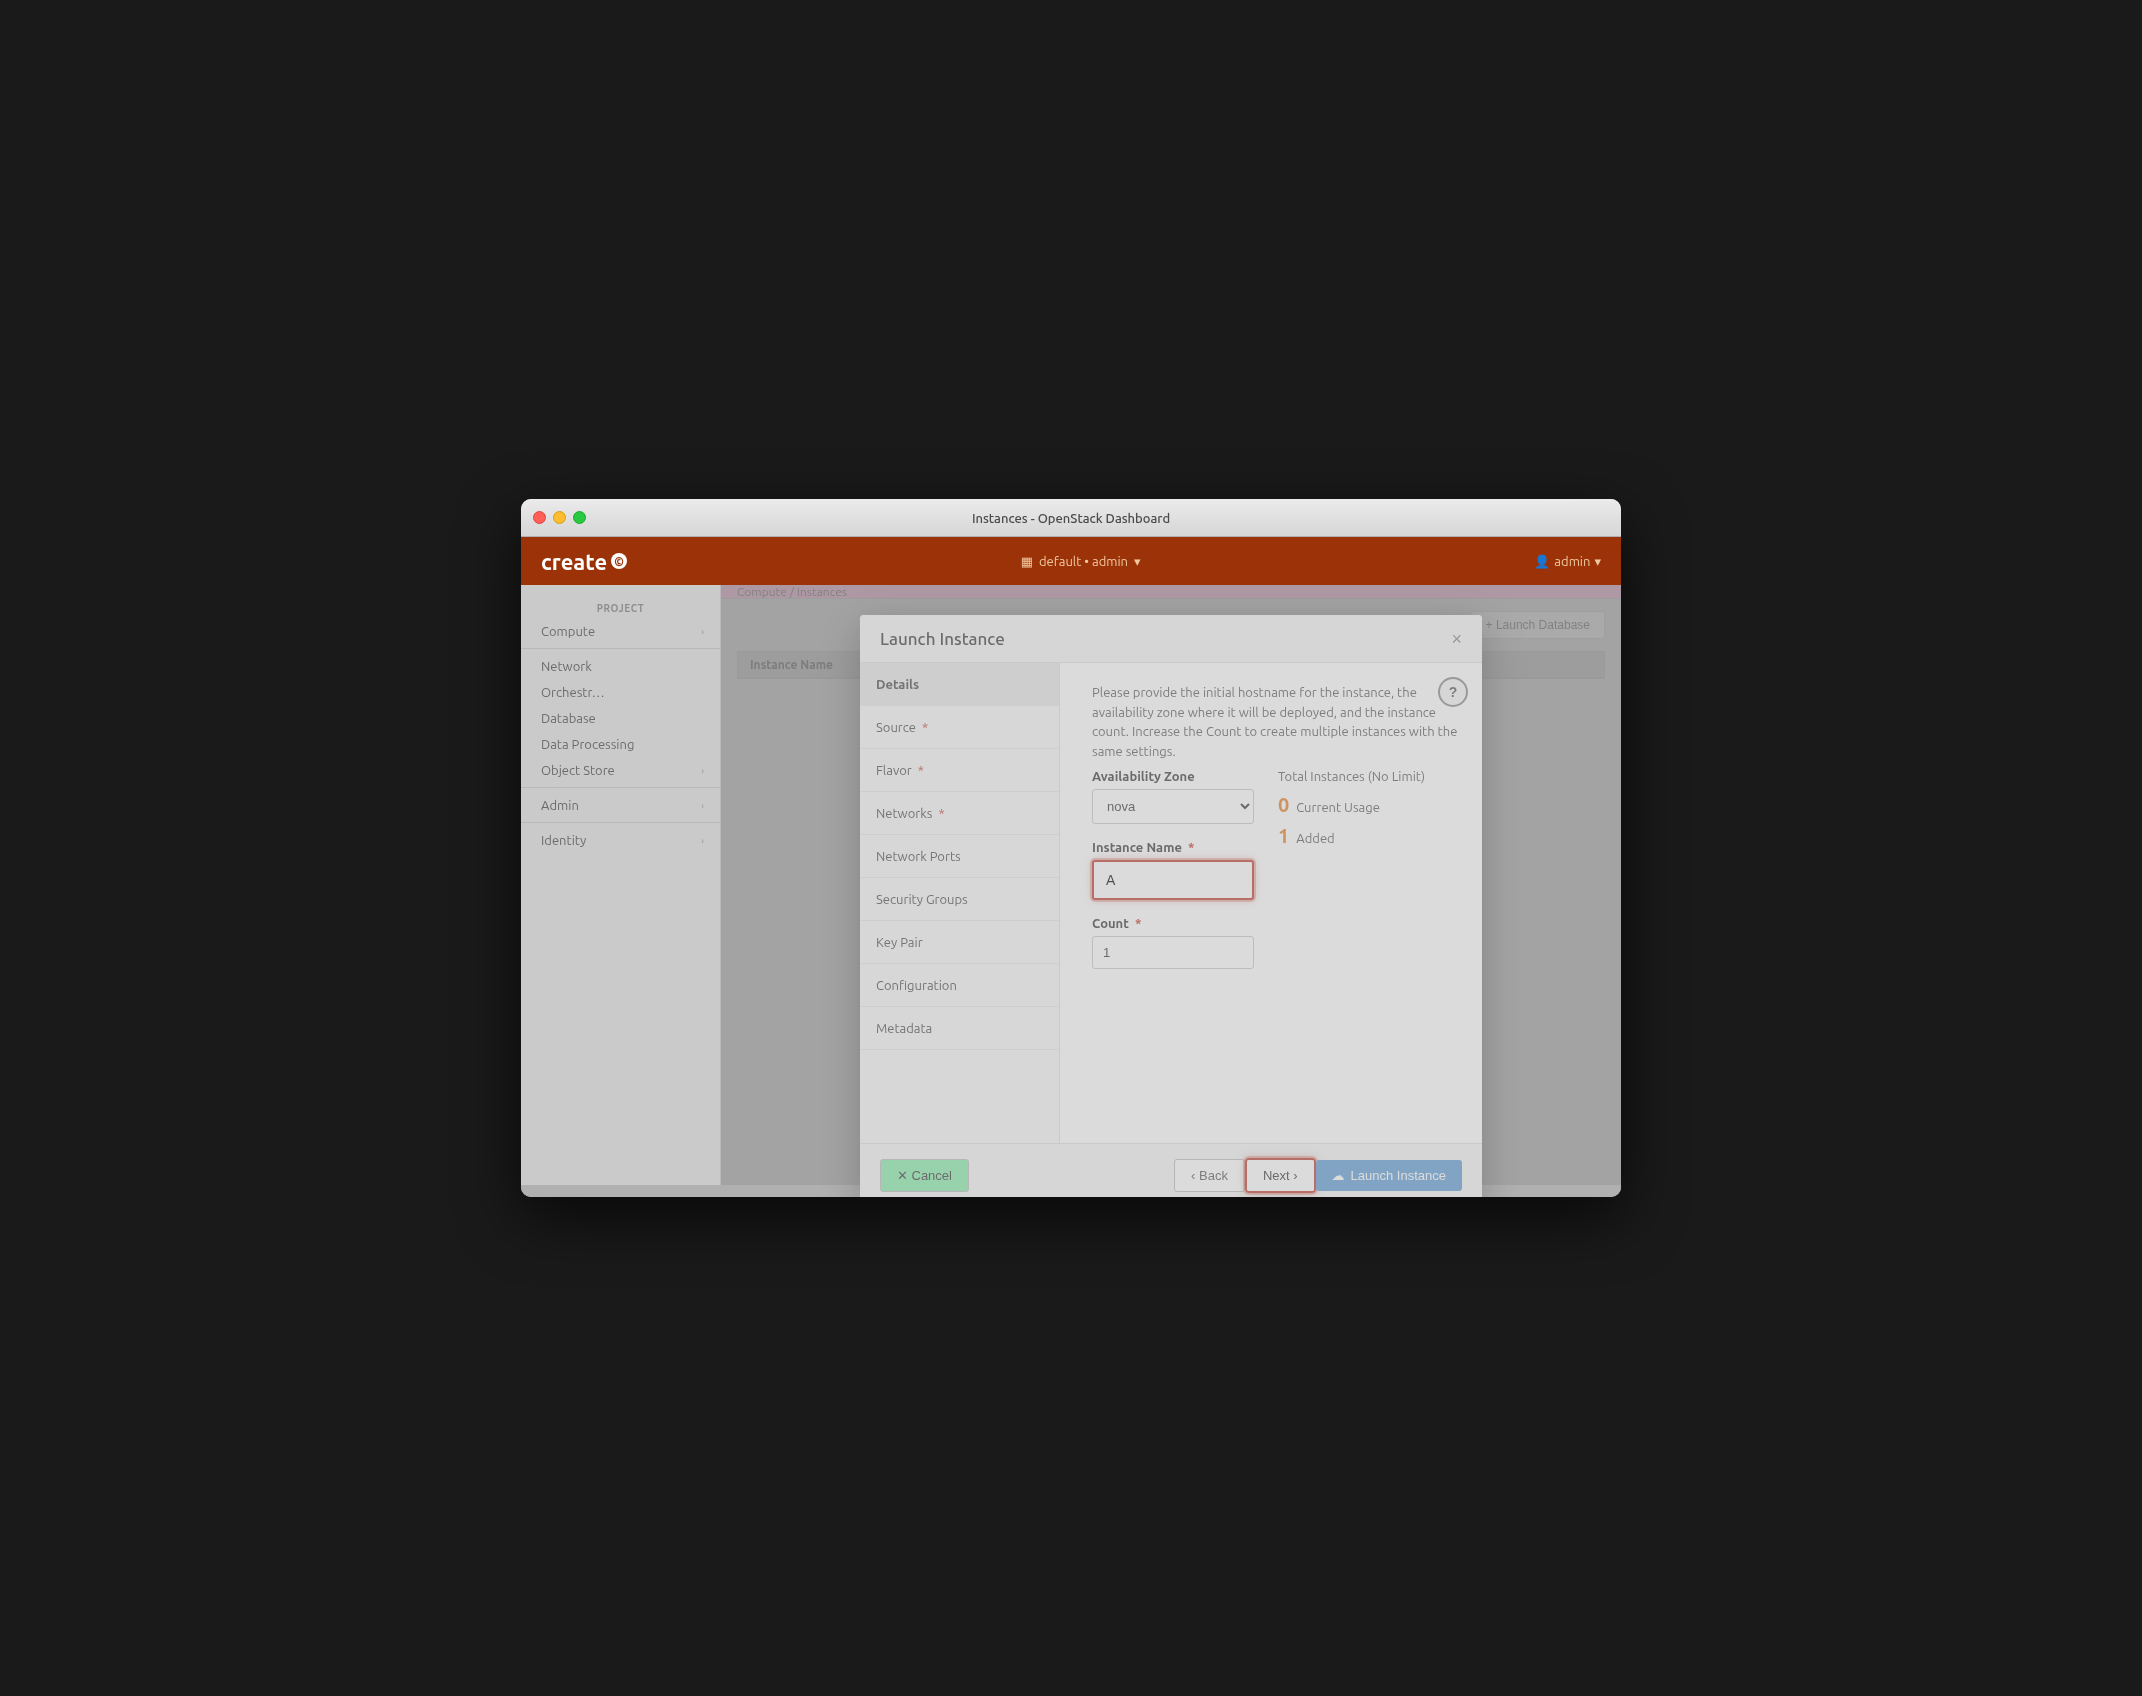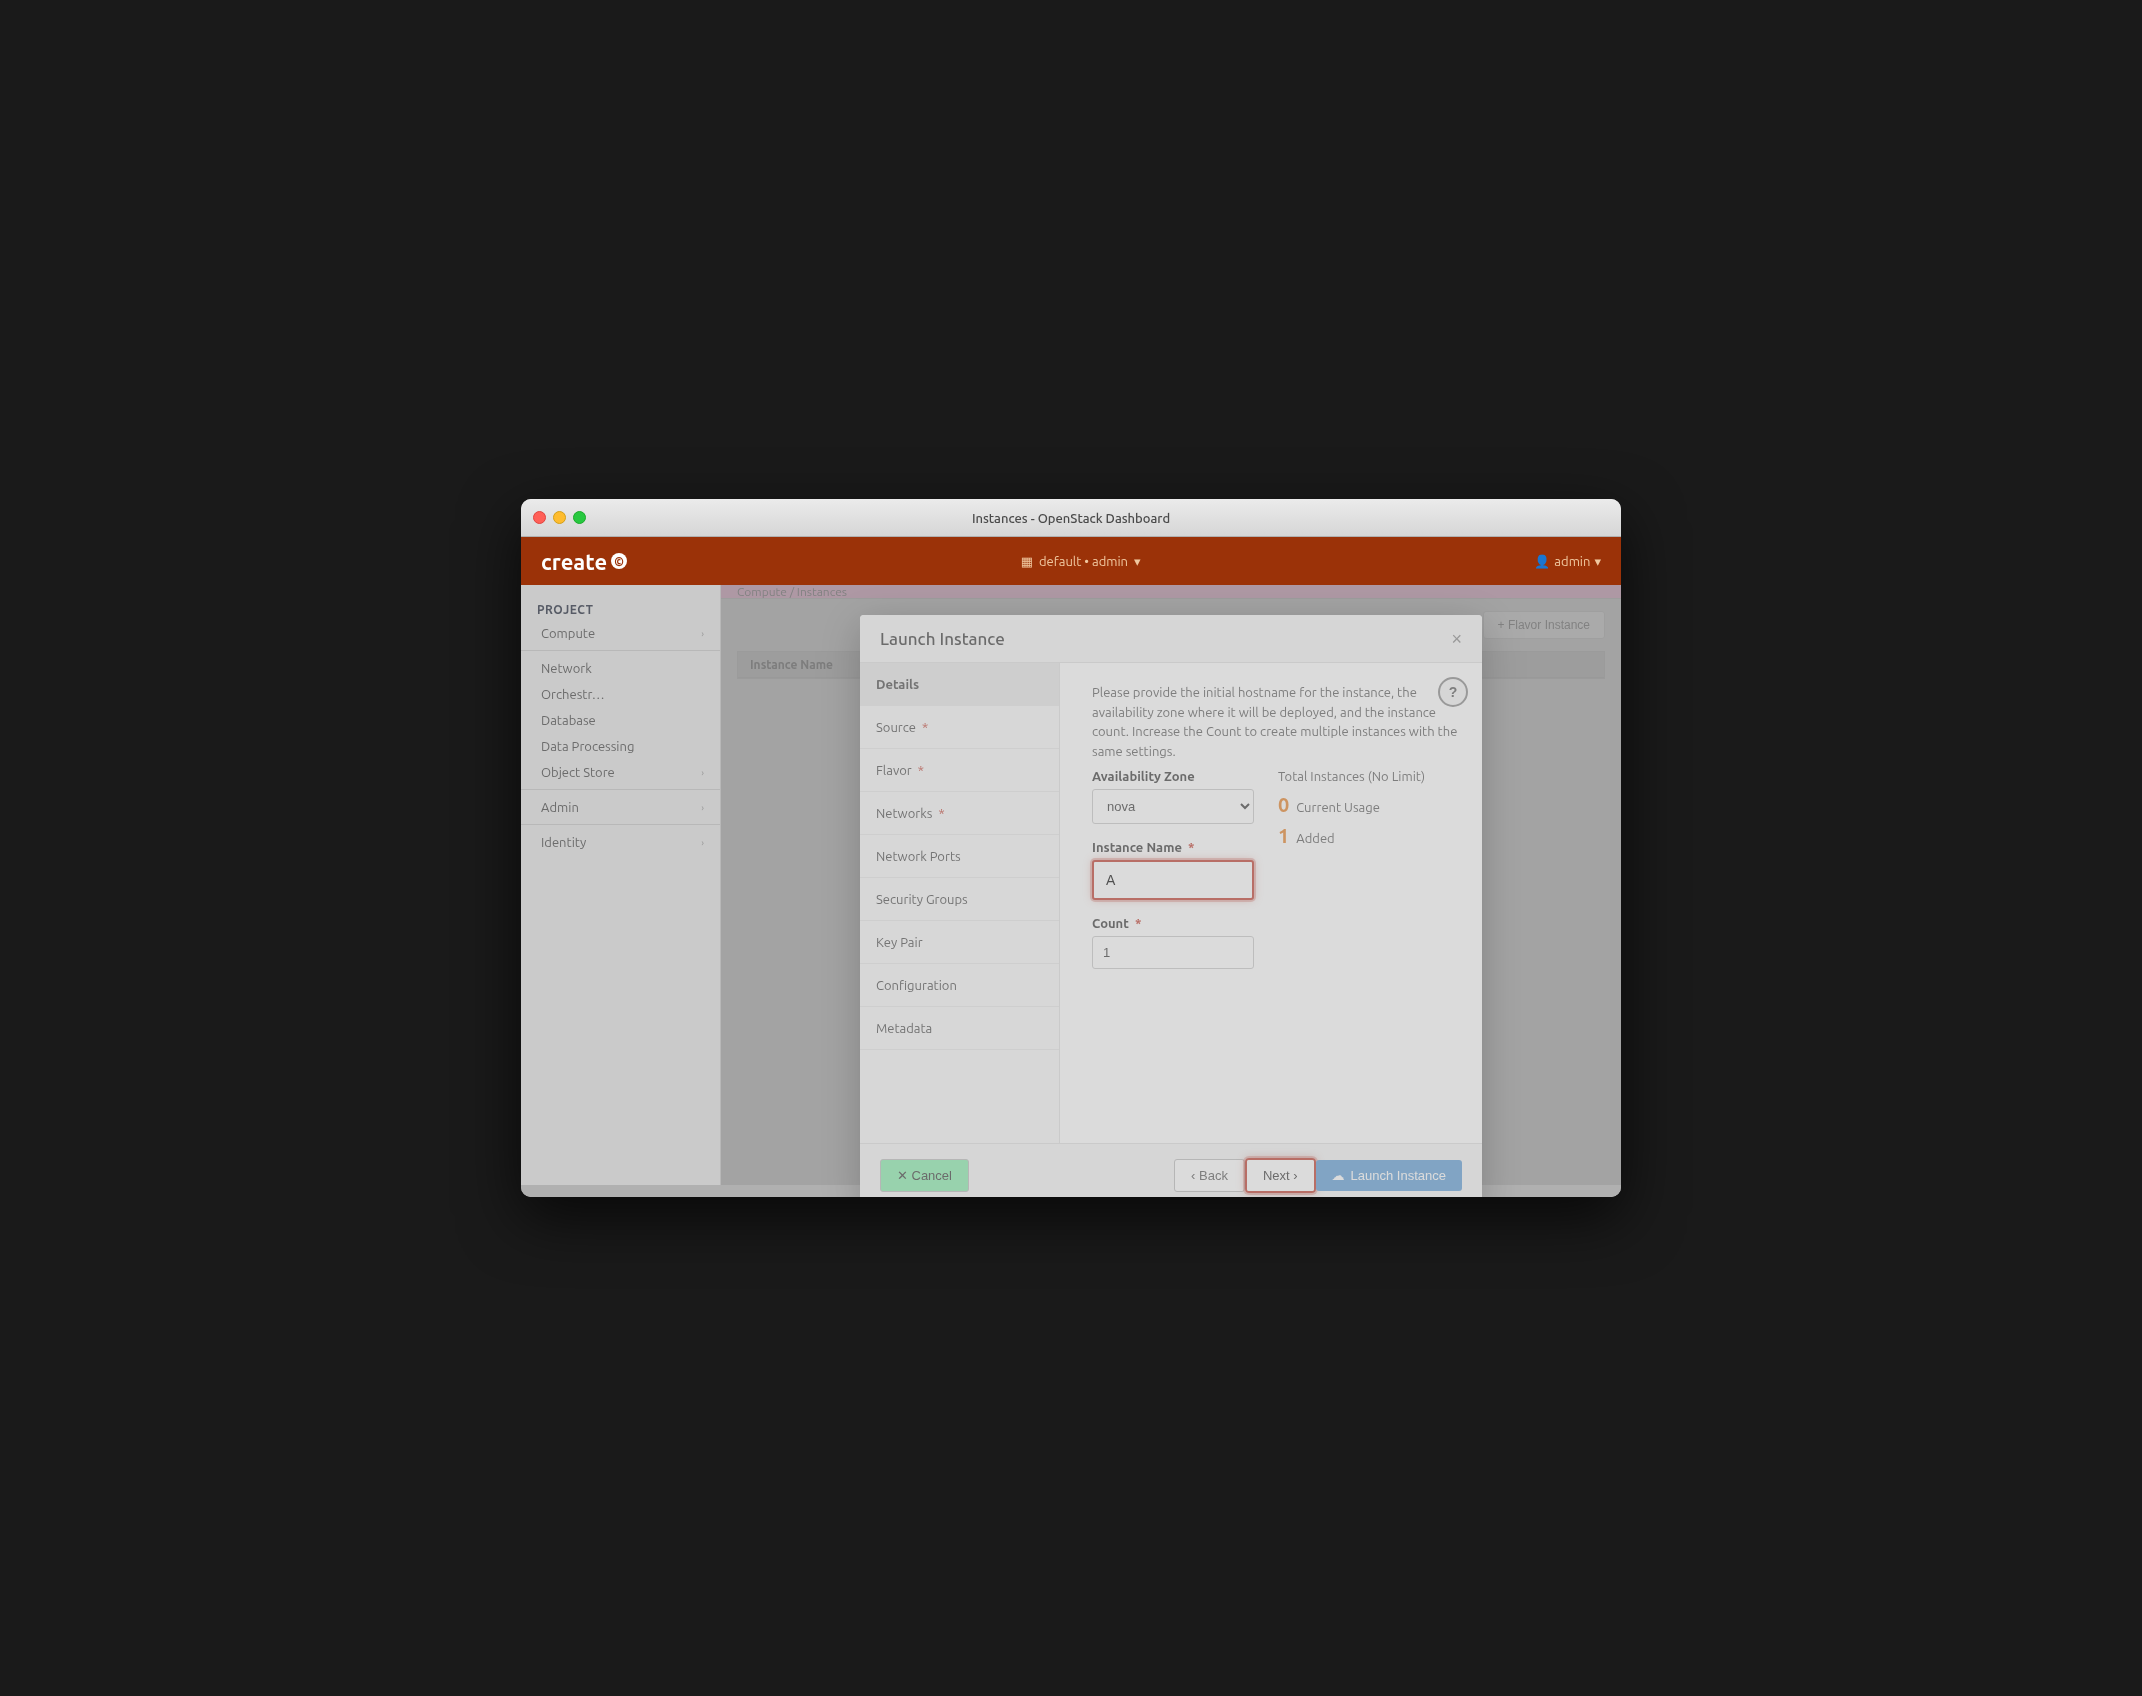--- a/index.html
+++ b/index.html
@@ -111,25 +111,26 @@
 
     
     .sidebar {
       width: 200px;
       background: #e0e0e0;
       border-right: 1px solid #c0c0c0;
       padding: 10px 0;
     }
     .sidebar-section {
       padding: 8px 16px 4px;
-      font-size: 12px;
+      font-size: 10px;
       font-weight: 700;
-      color: #0f172a;
+      color: #737373;
       text-transform: uppercase;
       letter-spacing: 0.5px;
+      text-align: center;
     }
     .sidebar-item {
       padding: 6px 16px 6px 20px;
       font-size: 13px;
       color: #333;
       cursor: pointer;
       display: flex;
       align-items: center;
       justify-content: space-between;
     }
@@ -513,21 +514,21 @@
           <span>Identity</span>
           <span class="sidebar-chevron">›</span>
         </div>
       </div>
 
       <div class="main-area">
         <div class="breadcrumb-bar">
           <span>Compute / Instances</span>
         </div>
         <div class="instances-header">
-          <button class="btn-launch-bg">+ Flavor Instance</button>
+          <button class="btn-launch-bg">+ Launch Database</button>
         </div>
         <div class="table-placeholder">
           <div class="table-header">
             <span>Instance Name</span>
             <span>Actions</span>
           </div>
         </div>
 
         <div class="modal-overlay">
           <div class="modal">

